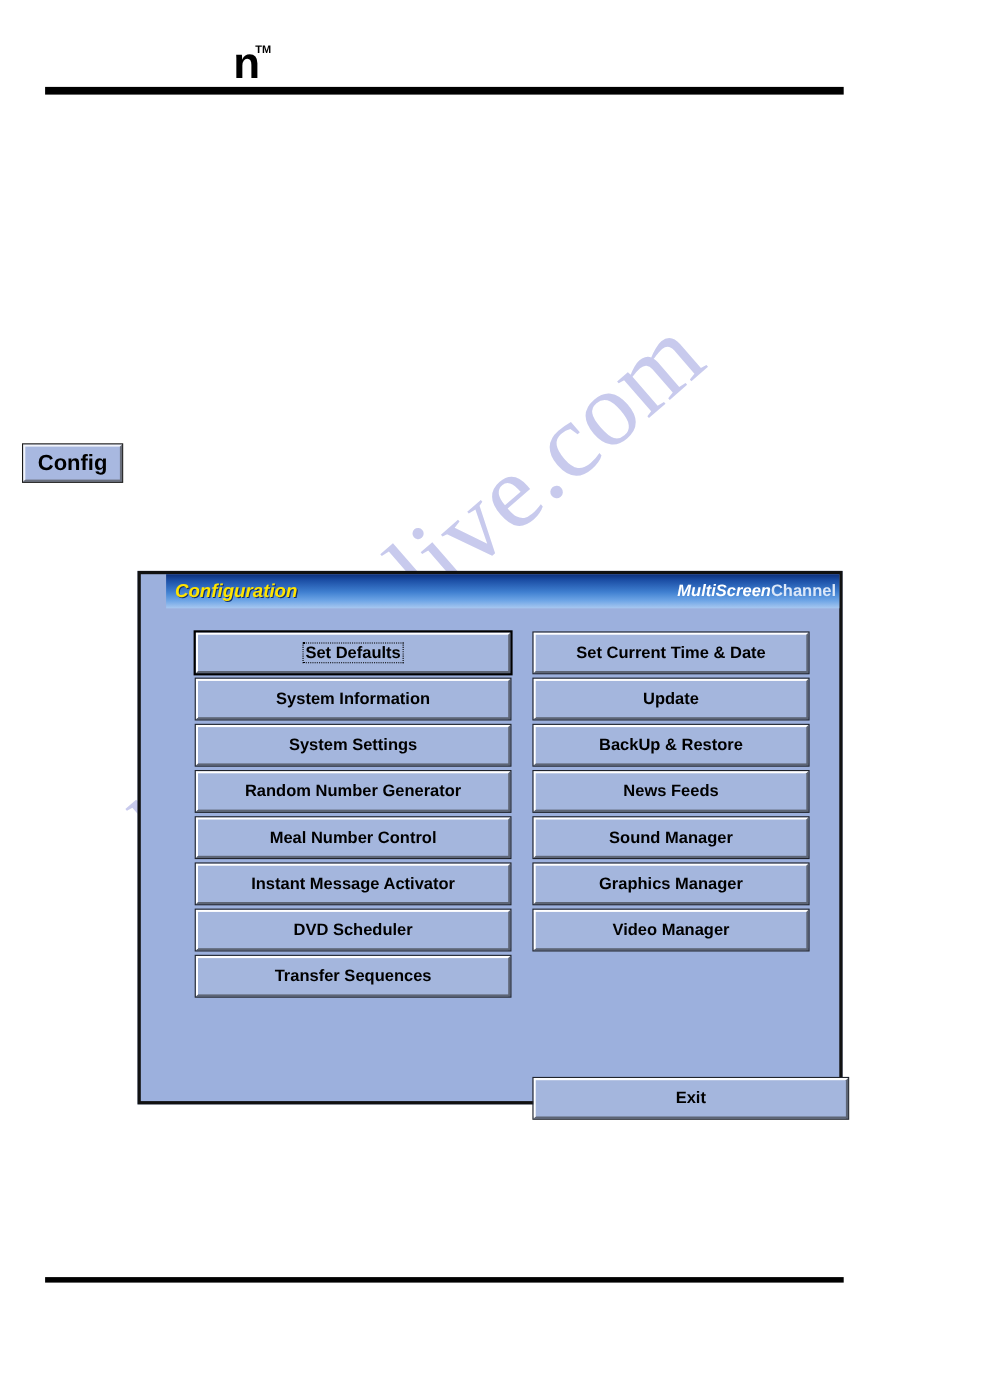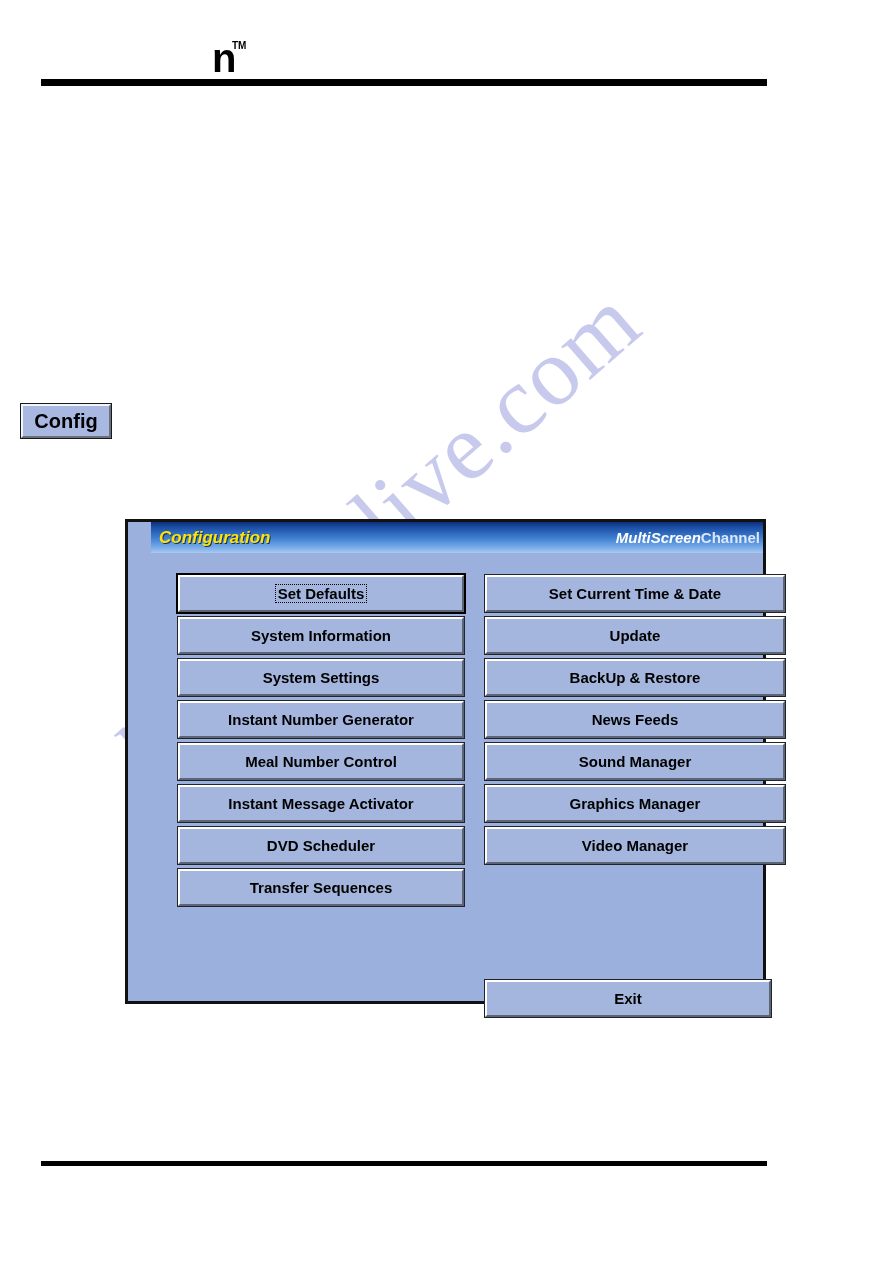--- a/index.html
+++ b/index.html
@@ -136,21 +136,21 @@
     position: relative;
     padding: 0;
     height: 448px;
   }
 
   .btn-col {
     position: absolute;
     top: 22px;
   }
   #col-left  { left: 27px;  width: 286px; }
-  #col-right { left: 334px; width: 300px; }
+  #col-right { left: 334px; width: 250px; }
 
   .cfg-btn {
     display: block;
     width: 100%;
     height: 37px;
     margin-bottom: 5px;
     background: #a4b6dd;
     border-top: 2px solid #ffffff;
     border-left: 2px solid #ffffff;
     border-right: 2px solid #5d6575;
@@ -202,21 +202,21 @@
     <span id="product-logo">
       <span class="ms">MultiScreen</span><span class="ch">Channel</span>
     </span>
   </div>
 
   <div id="window-body">
     <div class="btn-col" id="col-left">
         <button class="cfg-btn is-default"><span class="focus-ring">Set Defaults</span></button>
         <button class="cfg-btn"><span class="focus-ring">System Information</span></button>
         <button class="cfg-btn"><span class="focus-ring">System Settings</span></button>
-        <button class="cfg-btn"><span class="focus-ring">Instant Number Generator</span></button>
+        <button class="cfg-btn"><span class="focus-ring">Random Number Generator</span></button>
         <button class="cfg-btn"><span class="focus-ring">Meal Number Control</span></button>
         <button class="cfg-btn"><span class="focus-ring">Instant Message Activator</span></button>
         <button class="cfg-btn"><span class="focus-ring">DVD Scheduler</span></button>
         <button class="cfg-btn"><span class="focus-ring">Transfer Sequences</span></button>
       </div>
     <div class="btn-col" id="col-right">
         <button class="cfg-btn"><span class="focus-ring">Set Current Time &amp; Date</span></button>
         <button class="cfg-btn"><span class="focus-ring">Update</span></button>
         <button class="cfg-btn"><span class="focus-ring">BackUp &amp; Restore</span></button>
         <button class="cfg-btn"><span class="focus-ring">News Feeds</span></button>

